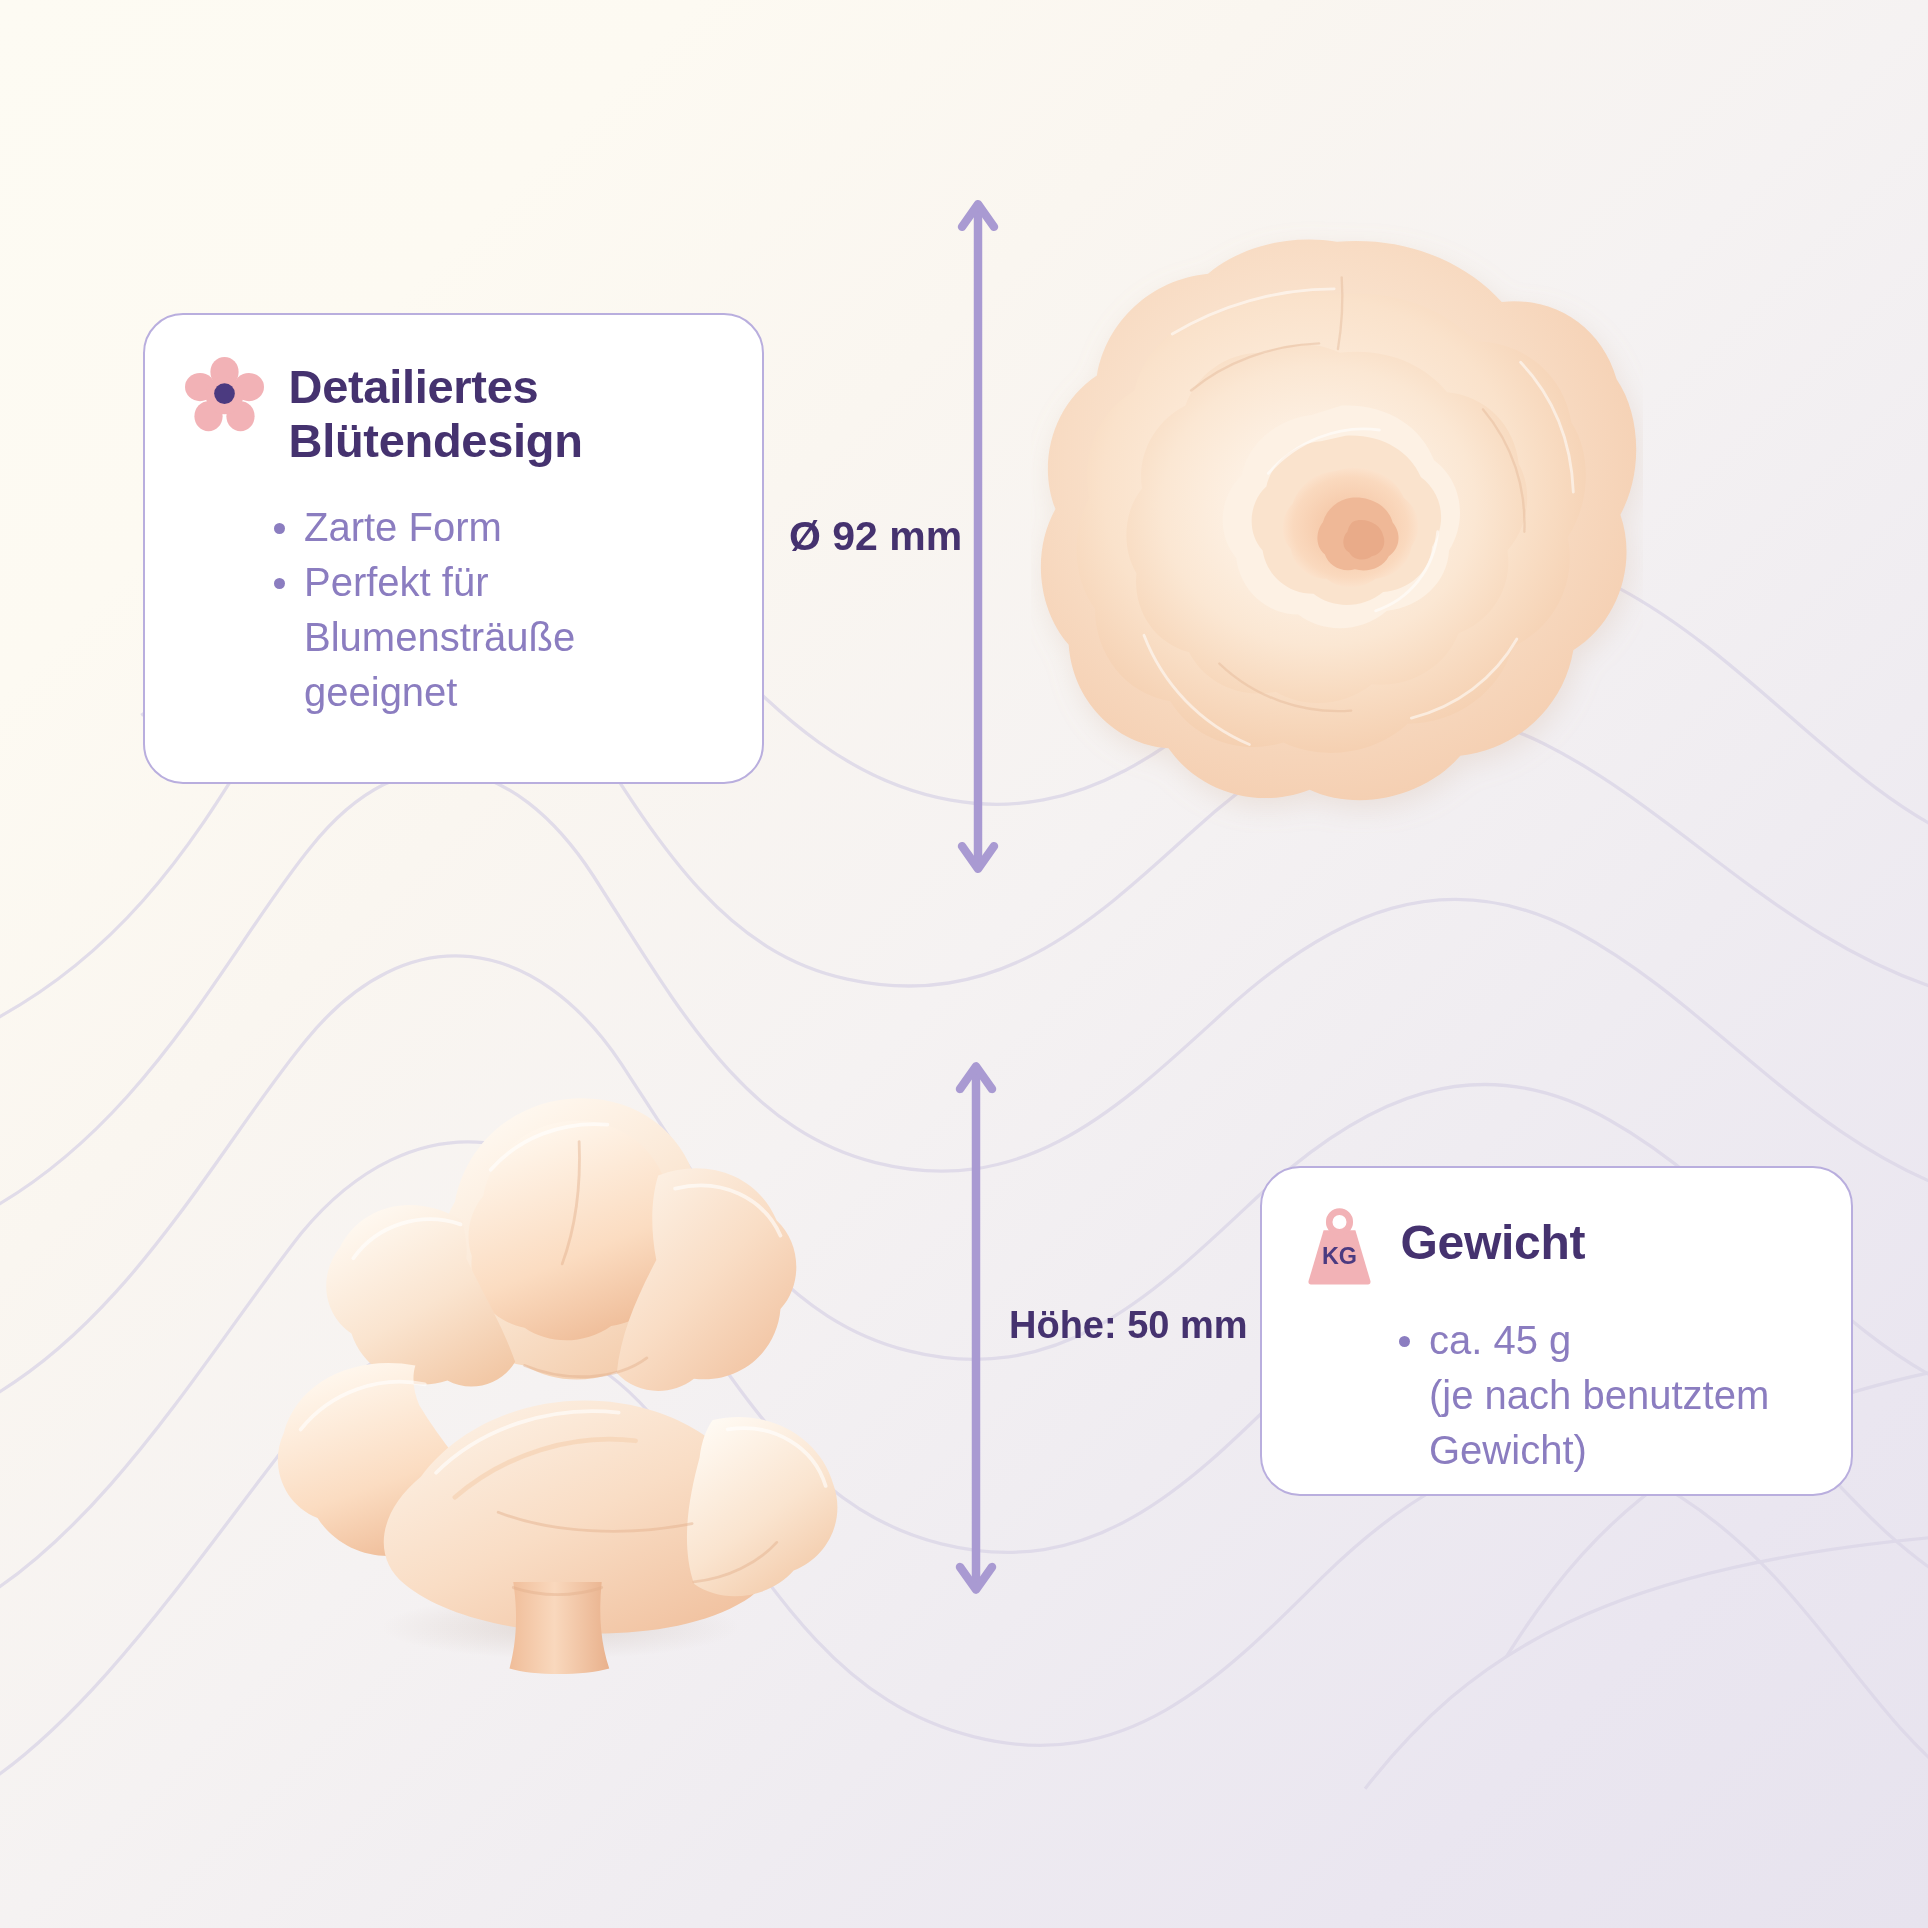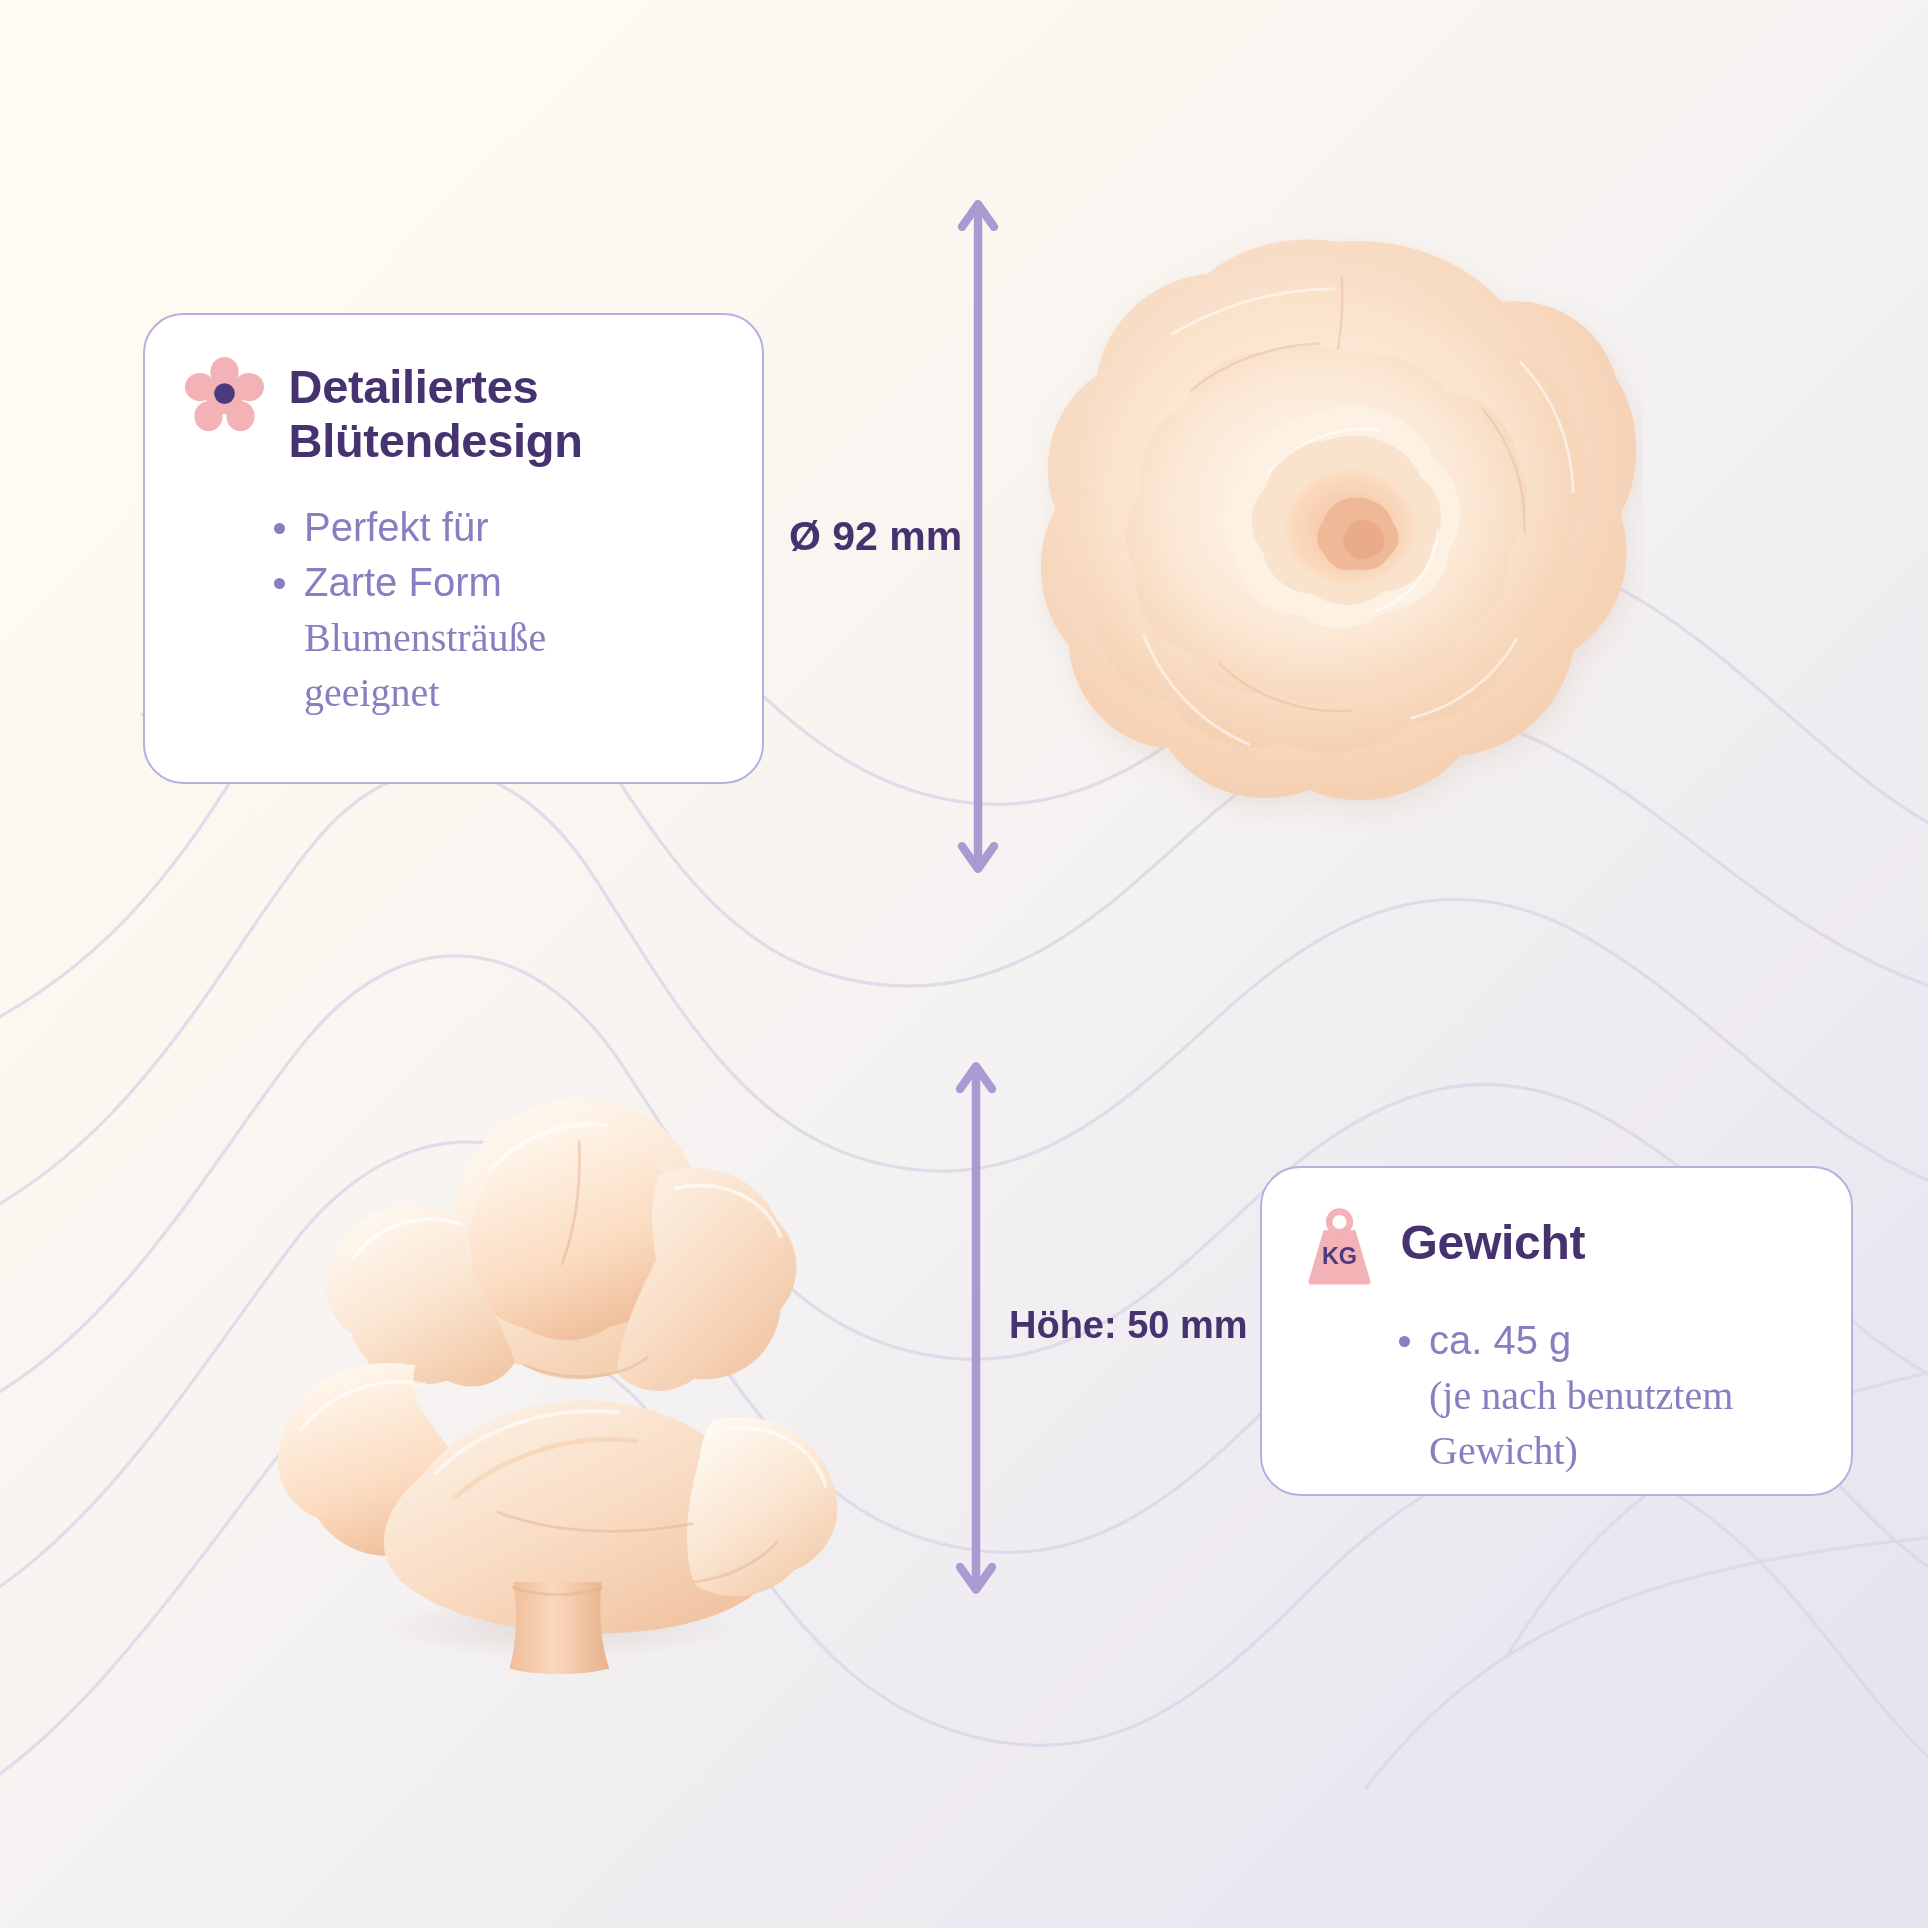--- a/index.html
+++ b/index.html
@@ -127,21 +127,20 @@
     position: absolute;
     left: 1.9px;
     top: 21.7px;
     width: 11.3px;
     height: 11.3px;
     border-radius: 50%;
     background: #8b7dc0;
   }
   .bullets li.no-bullet {
     padding-left: 32px;
-    font-family: Liberation Serif, serif;
   }
   .bullets li.no-bullet::before {
     display: none;
   }
 
   
   .dim-arrow {
     position: absolute;
   }
   #dim-arrow-diameter {
@@ -456,22 +455,22 @@
           <ellipse cx="25" cy="64" rx="15" ry="16"></ellipse>
           <ellipse cx="16" cy="33" rx="16" ry="15"></ellipse>
           <circle cx="42" cy="42" r="20"></circle>
         </g>
         <circle cx="42" cy="40" r="11" fill="#4b3a80"></circle>
       </svg>
     </span>
     <h2 class="card-title">Detailiertes Blütendesign</h2>
   </div>
   <ul class="bullets">
+    <li>Zarte Form</li>
     <li>Perfekt für</li>
-    <li>Zarte Form</li>
     <li class="no-bullet">Blumensträuße</li>
     <li class="no-bullet">geeignet</li>
   </ul>
 </div>
 
 <div class="card" id="card-weight">
   <div class="card-head">
     <span class="icon-box">
       <svg viewBox="0 0 78 86" xmlns="http://www.w3.org/2000/svg">
         <path d="M22 26 L56 26 L72 80 Q73 84 68 84 L10 84 Q5 84 6 80 Z" fill="#f2b2b6"></path>

